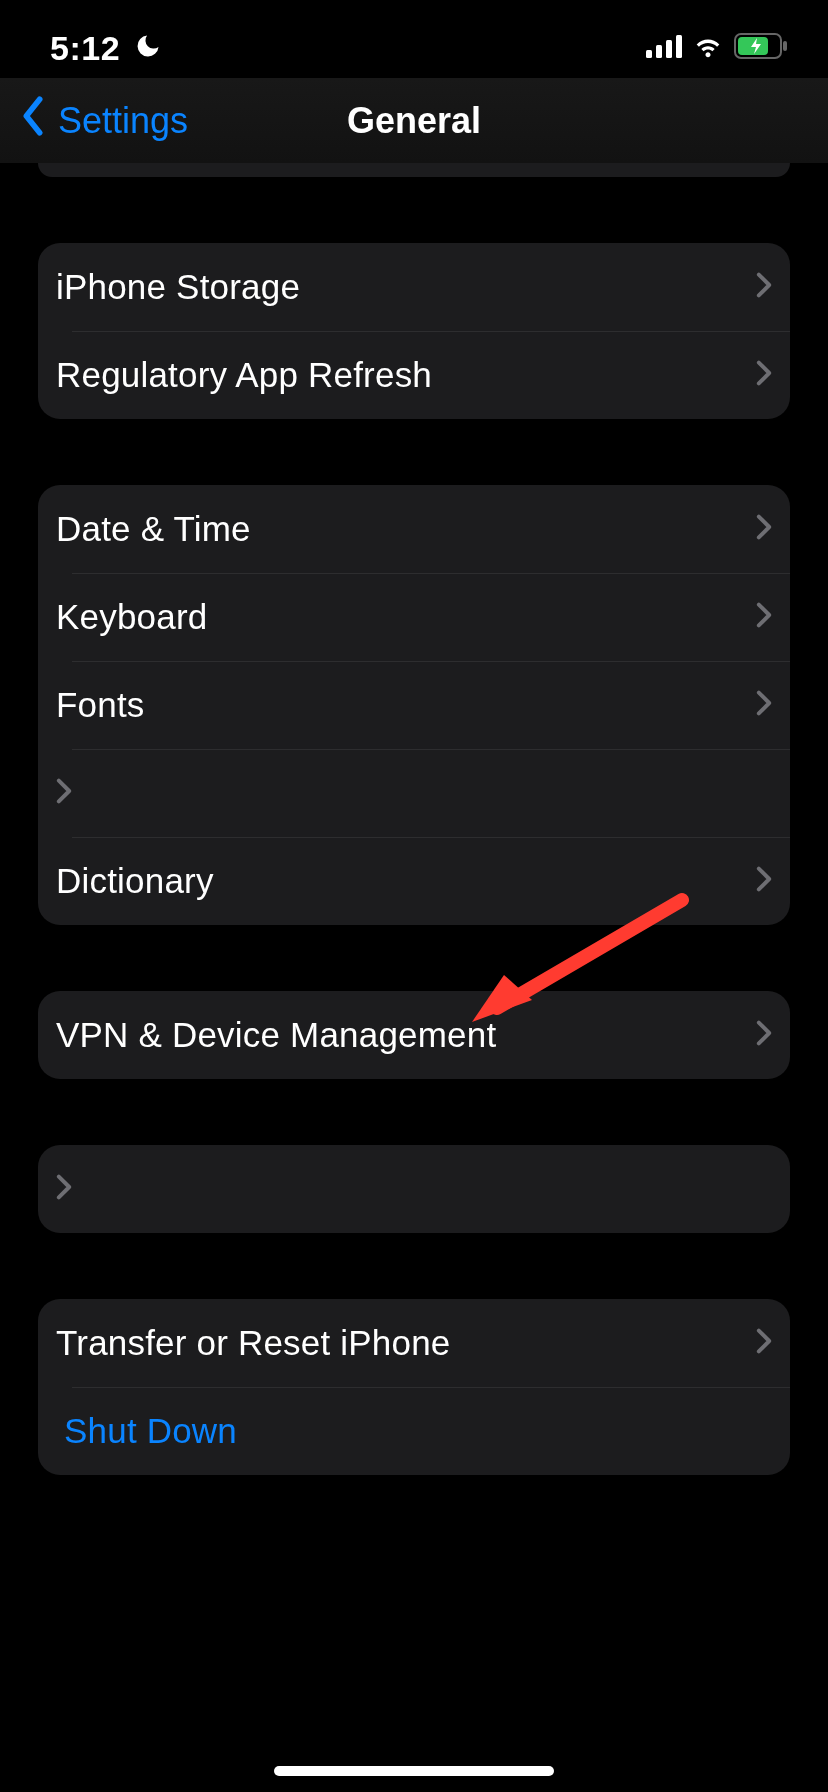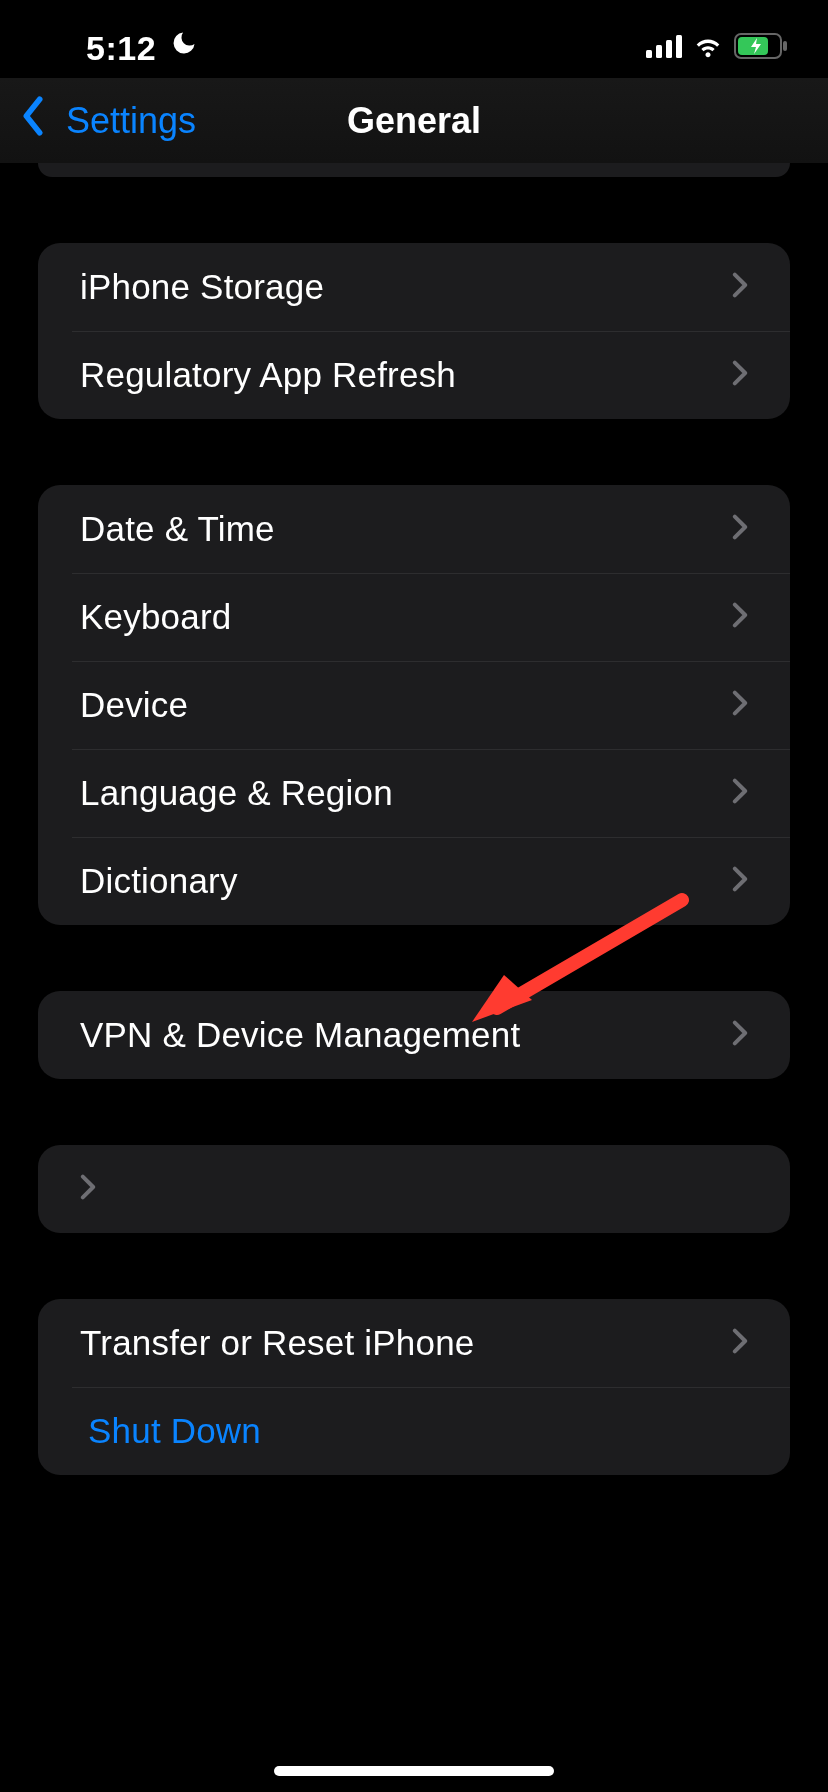--- a/index.html
+++ b/index.html
@@ -1,35 +1,35 @@
 <!DOCTYPE html>
 <html><head>
 <meta charset="utf-8">
 <style>
   * { margin: 0; padding: 0; box-sizing: border-box; }
   html, body { width: 828px; height: 1792px; background: #000; font-family: -apple-system, "SF Pro Text", "Helvetica Neue", Arial, sans-serif; color: #fff; overflow: hidden; }
 
   
   .status-bar { position: relative; height: 60px; display: flex; align-items: center; justify-content: space-between; padding: 0 40px 0 50px; margin-top: 18px; }
-  .status-left { display: flex; align-items: flex-start; gap: 14px; margin-left: 36px; }
+  .status-left { display: flex; align-items: center; gap: 14px; }
   .status-time { font-size: 34px; font-weight: 600; letter-spacing: 0.5px; }
   .status-right { display: flex; align-items: center; gap: 10px; }
 
   
   .nav-bar { position: relative; height: 85px; display: flex; align-items: center; padding: 0 20px; background: linear-gradient(180deg,#181818 0%, #121212 100%); }
-  .nav-back { display: flex; align-items: center; gap: 20px; color: #0a84ff; font-size: 36px; font-weight: 400; }
+  .nav-back { display: flex; align-items: center; gap: 12px; color: #0a84ff; font-size: 36px; font-weight: 400; }
   .nav-title { position: absolute; left: 50%; transform: translateX(-50%); font-size: 36px; font-weight: 600; color: #fff; }
 
   
   .content { padding: 0 38px; }
 
   .partial-group { background: #1c1c1e; border-radius: 0 0 22px 22px; height: 14px; margin-bottom: 66px; }
 
   .group { background: #1c1c1e; border-radius: 22px; margin-bottom: 66px; overflow: hidden; }
-  .row { position: relative; display: flex; align-items: center; justify-content: space-between; padding: 0 42px; height: 88px; }
+  .row { position: relative; display: flex; align-items: center; justify-content: space-between; padding: 0 18px; height: 88px; }
   .row + .row::before { content: ""; position: absolute; top: 0; left: 34px; right: 0; height: 1px; background: rgba(255,255,255,0.08); }
   .row-label { font-size: 35px; font-weight: 400; color: #fff; letter-spacing: 0.2px; }
   .row-label.accent { color: #0a84ff; margin-left: 8px; }
 
   .chevron { flex: 0 0 auto; }
 
   
   .arrow-annotation { position: absolute; pointer-events: none; }
 
   
@@ -118,29 +118,28 @@
     </div>
     <div class="row">
       <span class="row-label">Keyboard</span>
       <span class="chevron">
         <svg width="16" height="26" viewBox="0 0 12 20" fill="none" stroke="#6e6e73" stroke-width="3" stroke-linecap="round" stroke-linejoin="round">
             <polyline points="2,2 10,10 2,18"></polyline>
           </svg>
       </span>
     </div>
     <div class="row">
-      <span class="row-label">Device</span>
-      <span class="chevron">
-        <svg width="16" height="26" viewBox="0 0 12 20" fill="none" stroke="#6e6e73" stroke-width="3" stroke-linecap="round" stroke-linejoin="round">
-            <polyline points="2,2 10,10 2,18"></polyline>
-          </svg>
-      </span>
-    </div>
-    <div class="row">
-      <span class="row-label">Language &amp; Region</span>
+      <span class="row-label">Fonts</span>
+      <span class="chevron">
+        <svg width="16" height="26" viewBox="0 0 12 20" fill="none" stroke="#6e6e73" stroke-width="3" stroke-linecap="round" stroke-linejoin="round">
+            <polyline points="2,2 10,10 2,18"></polyline>
+          </svg>
+      </span>
+    </div>
+    <div class="row">
       <span class="chevron">
         <svg width="16" height="26" viewBox="0 0 12 20" fill="none" stroke="#6e6e73" stroke-width="3" stroke-linecap="round" stroke-linejoin="round">
             <polyline points="2,2 10,10 2,18"></polyline>
           </svg>
       </span>
     </div>
     <div class="row">
       <span class="row-label">Dictionary</span>
       <span class="chevron">
         <svg width="16" height="26" viewBox="0 0 12 20" fill="none" stroke="#6e6e73" stroke-width="3" stroke-linecap="round" stroke-linejoin="round">

